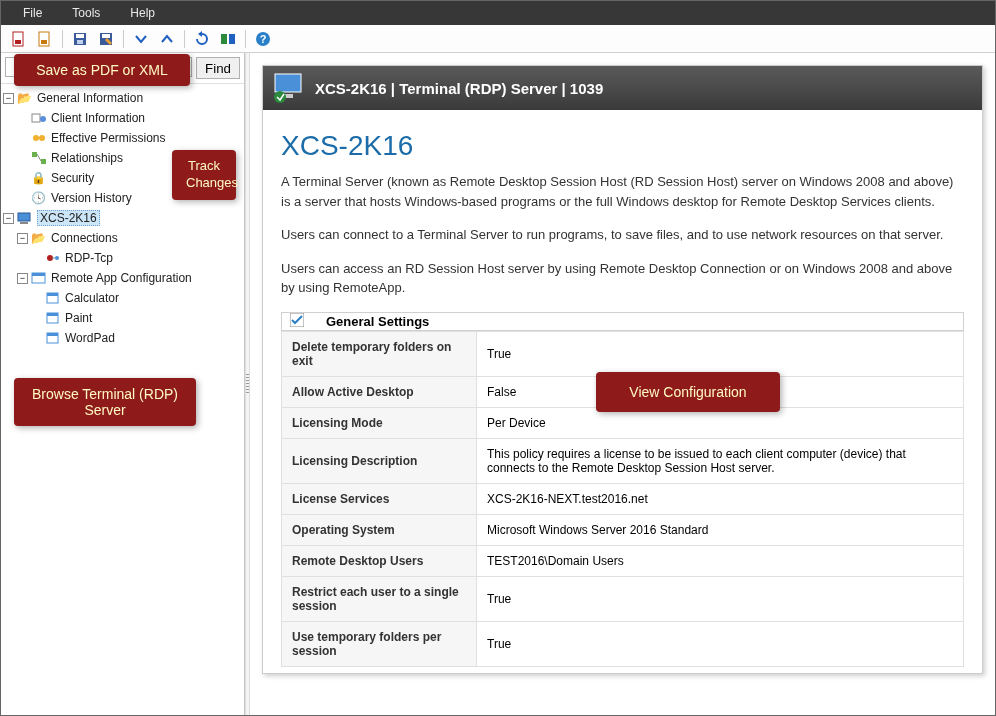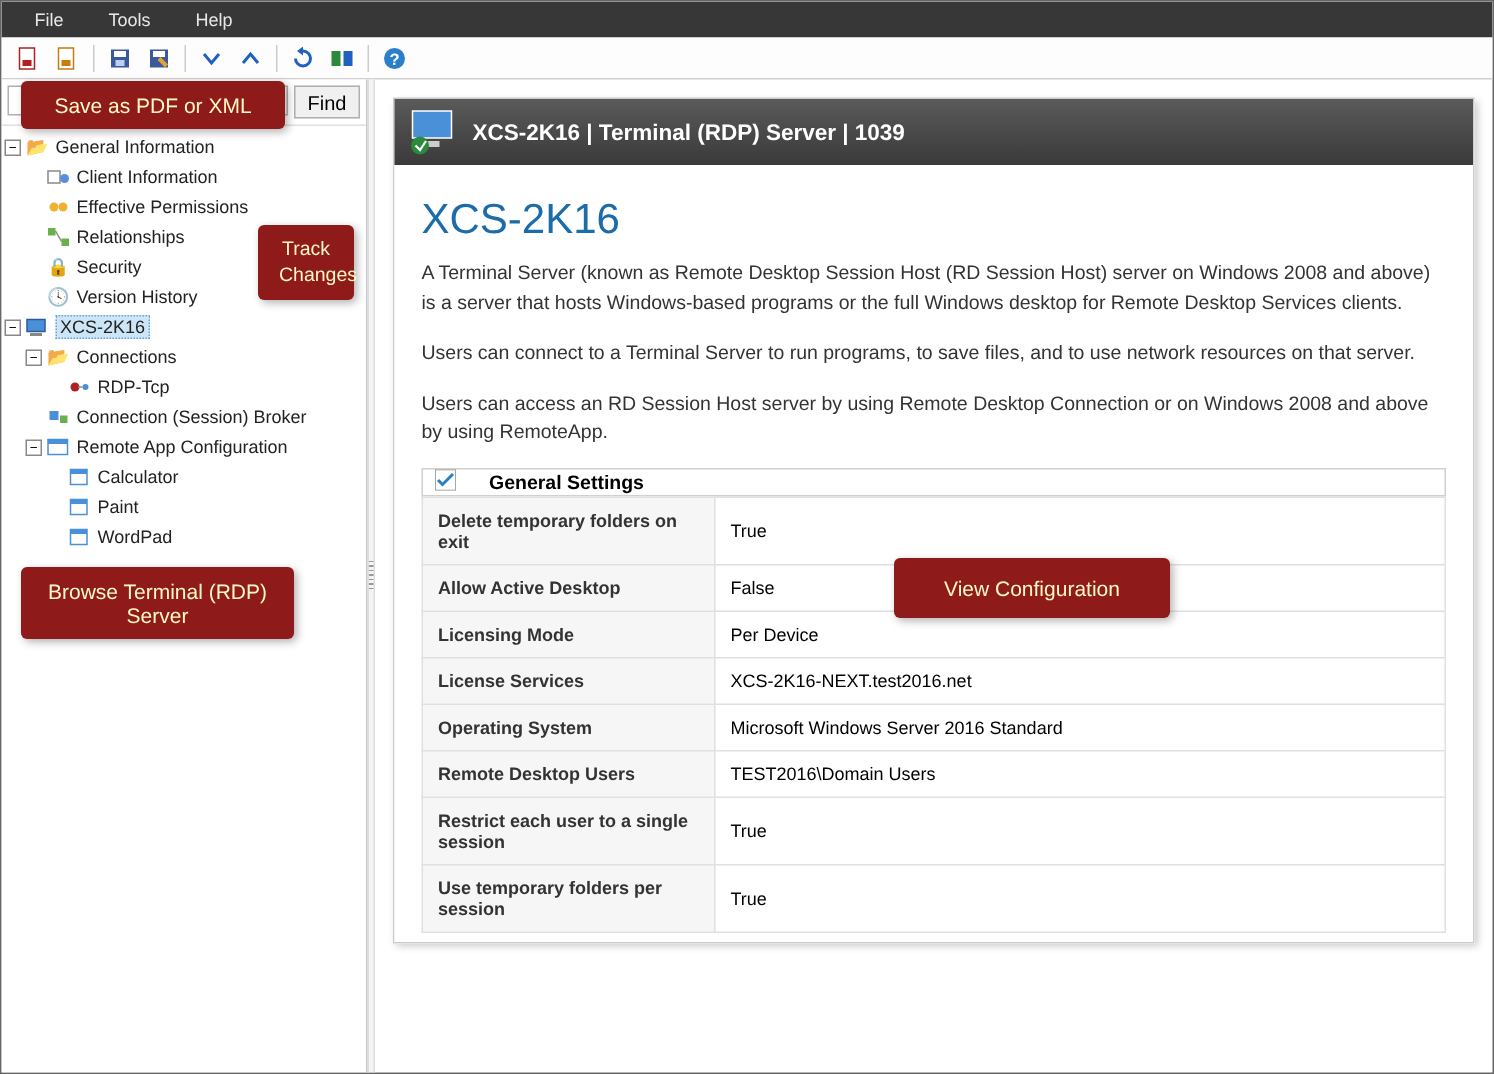--- a/index.html
+++ b/index.html
@@ -365,31 +365,20 @@
             <svg width="16" height="14">
               <circle cx="5" cy="7" r="3" fill="#b02020"></circle>
               <circle cx="12" cy="7" r="2" fill="#4a90d9"></circle>
               <line x1="7" y1="7" x2="10" y2="7" stroke="#888"></line>
             </svg>
           </span>
         <span class="tree-label">RDP-Tcp</span>
       </div>
       <div class="tree-row">
         <span class="tree-spacer"></span>
-          <span class="tree-spacer"></span>
-        <span class="tree-icon">
-            <svg width="16" height="14">
-              <rect x="2" y="3" width="6" height="6" fill="#4a90d9"></rect>
-              <rect x="9" y="6" width="5" height="5" fill="#6ab04c"></rect>
-            </svg>
-          </span>
-        <span class="tree-label">Connection (Session) Broker</span>
-      </div>
-      <div class="tree-row">
-        <span class="tree-spacer"></span>
         <span class="tree-toggle">−</span>
         <span class="tree-icon">
             <svg width="16" height="14">
               <rect x="1" y="2" width="13" height="10" fill="#fff" stroke="#4a90d9"></rect>
               <rect x="1" y="2" width="13" height="3" fill="#4a90d9"></rect>
             </svg>
           </span>
         <span class="tree-label">Remote App Configuration</span>
       </div>
       <div class="tree-row">
@@ -469,20 +458,24 @@
               </tr>
               <tr>
                 <td>Allow Active Desktop</td>
                 <td>False</td>
               </tr>
               <tr>
                 <td>Licensing Mode</td>
                 <td>Per Device</td>
               </tr>
               <tr>
+                <td>Licensing Description</td>
+                <td>This policy requires a license to be issued to each client computer (device) that connects to the Remote Desktop Session Host server.</td>
+              </tr>
+              <tr>
                 <td>License Services</td>
                 <td>XCS-2K16-NEXT.test2016.net</td>
               </tr>
               <tr>
                 <td>Operating System</td>
                 <td>Microsoft Windows Server 2016 Standard</td>
               </tr>
               <tr>
                 <td>Remote Desktop Users</td>
                 <td>TEST2016\Domain Users</td>

